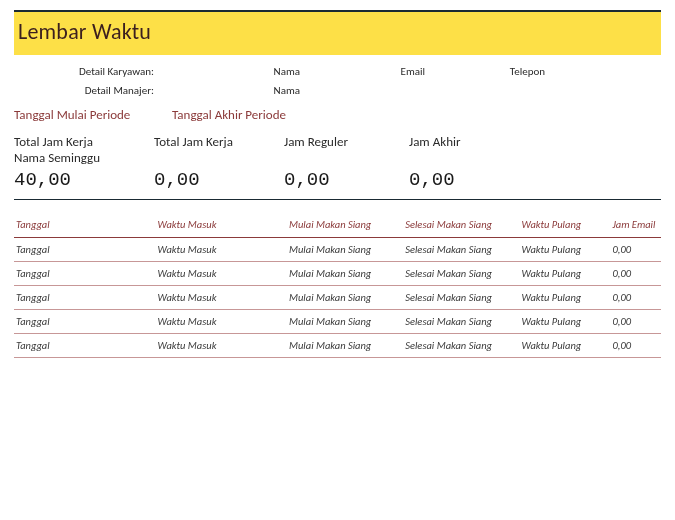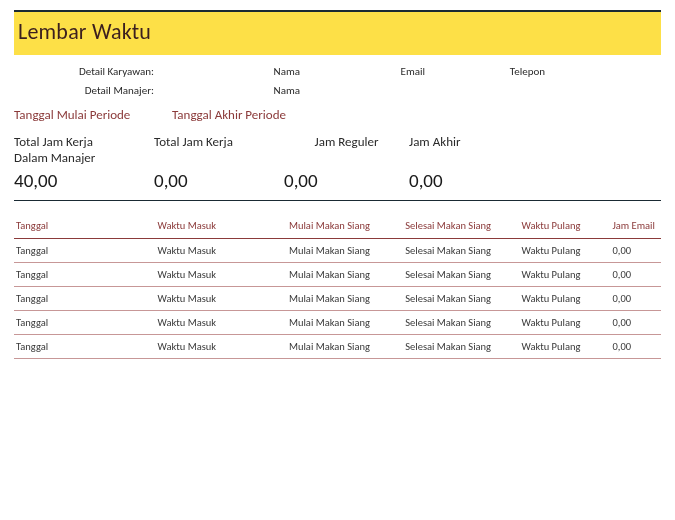--- a/index.html
+++ b/index.html
@@ -49,40 +49,42 @@
     font-weight: 500;
   }
   .period-row .col-a { width: 140px; }
   .summary-labels {
     display: flex;
     font-size: 13px;
     color: #2a2a2a;
   }
   .summary-labels .sl-a { width: 140px; line-height: 1.2; }
   .summary-labels .sl-b { width: 130px; }
-  .summary-labels .sl-c { width: 125px; text-align: center; }
+  .summary-labels .sl-c { width: 125px; }
   .summary-labels .sl-d { width: 120px; }
   .summary-values {
     display: flex;
     font-size: 19px;
     color: #1a1a1a;
     margin-top: 4px;
     padding-bottom: 8px;
     border-bottom: 1px solid #1a2a33;
     margin-bottom: 14px;
+    font-family: Liberation Mono, monospace;
   }
   .summary-values .sv { font-weight: 400; }
   .summary-values .sv-a { width: 140px; }
   .summary-values .sv-b { width: 130px; }
   .summary-values .sv-c { width: 125px; }
   .summary-values .sv-d { width: 120px; }
   table.entries {
     width: 100%;
     border-collapse: collapse;
     font-size: 10.5px;
+    font-style: italic;
   }
   table.entries th {
     text-align: left;
     font-weight: 500;
     color: #8b3a3a;
     padding: 4px 2px 6px 2px;
     border-bottom: 1.5px solid #8b3a3a;
   }
   table.entries td {
     padding: 5px 2px;
@@ -118,21 +120,21 @@
   </div>
 
   <div class="period-row">
     <div class="col-a period">Tanggal Mulai Periode</div>
     <div class="period">Tanggal Akhir Periode</div>
   </div>
 
   <div class="summary-labels">
     <div class="sl-a">
       <span>Total Jam Kerja</span><br>
-      <span>Dalam Manajer</span>
+      <span>Nama Seminggu</span>
     </div>
     <div class="sl-b">Total Jam Kerja</div>
     <div class="sl-c">Jam Reguler</div>
     <div class="sl-d">Jam Akhir</div>
   </div>
 
   <div class="summary-values">
     <div class="sv sv-a">40,00</div>
     <div class="sv sv-b">0,00</div>
     <div class="sv sv-c">0,00</div>

